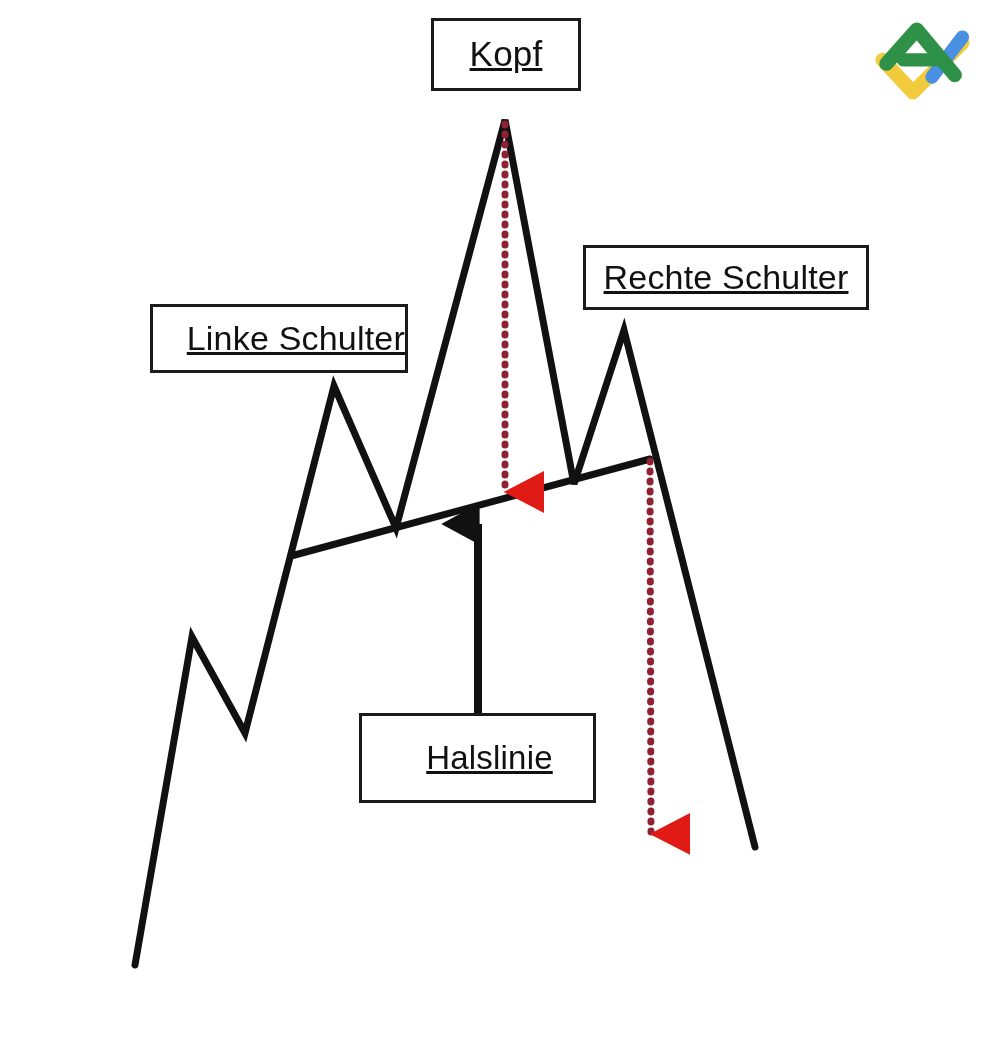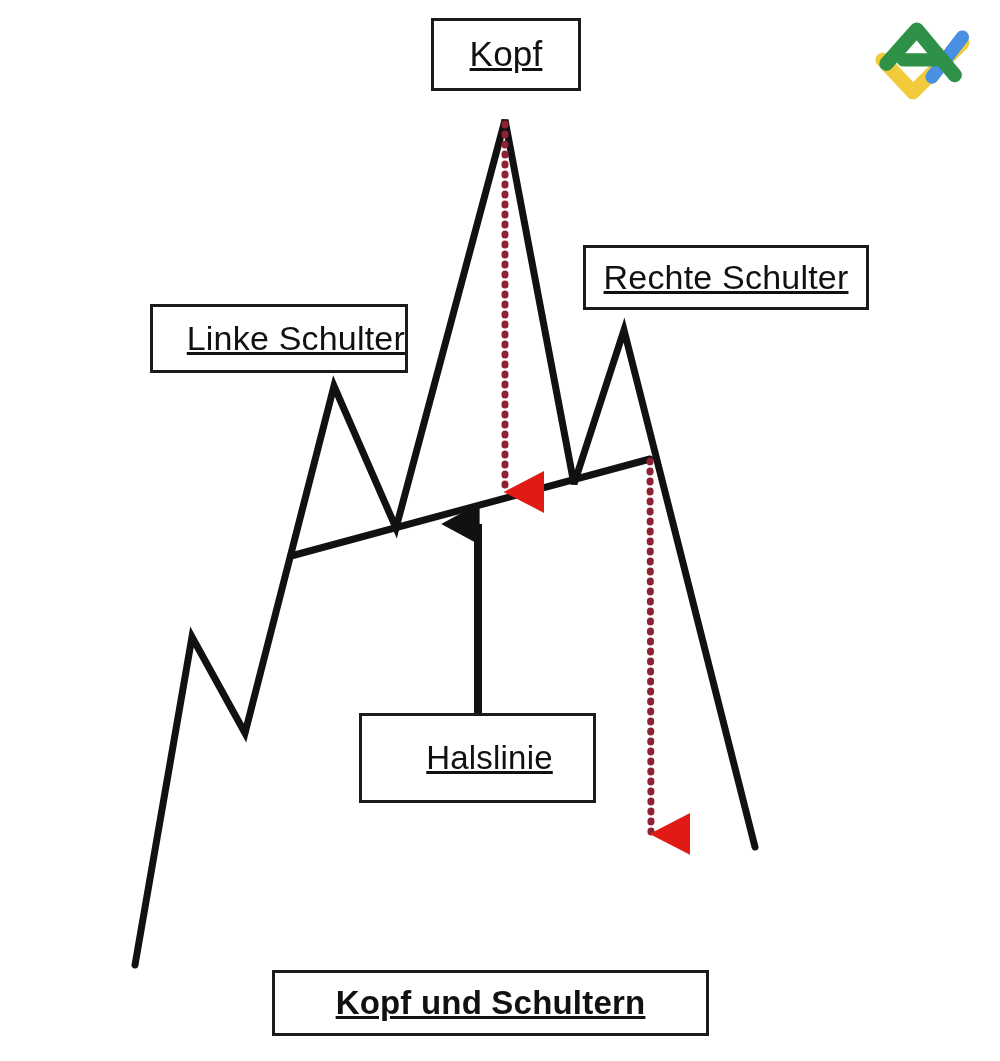--- a/index.html
+++ b/index.html
@@ -118,23 +118,20 @@
   </div>
 
   <div class="label-box" id="lbl-rechte">
     <span>Rechte Schulter</span>
   </div>
 
   <div class="label-box" id="lbl-halslinie">
     <span>Halslinie</span>
   </div>
 
-  <div class="label-box" id="lbl-bottom">
-    <span>Kopf und Schultern</span>
-  </div>
 
   <svg id="logo" viewBox="0 0 100 86">
 
     <path d="M8,44 L40,78 L92,26" fill="none" stroke="#f2cb3d" stroke-width="15" stroke-linecap="round" stroke-linejoin="round"></path>
 
     <path d="M60,62 L92,20" fill="none" stroke="#4a90e2" stroke-width="14" stroke-linecap="round" stroke-linejoin="round"></path>
 
     <path d="M12,48 L44,12 L84,60" fill="none" stroke="#2e9147" stroke-width="15" stroke-linecap="round" stroke-linejoin="round"></path>
     <path d="M30,44 L62,44" fill="none" stroke="#2e9147" stroke-width="14" stroke-linecap="round"></path>
   </svg>

